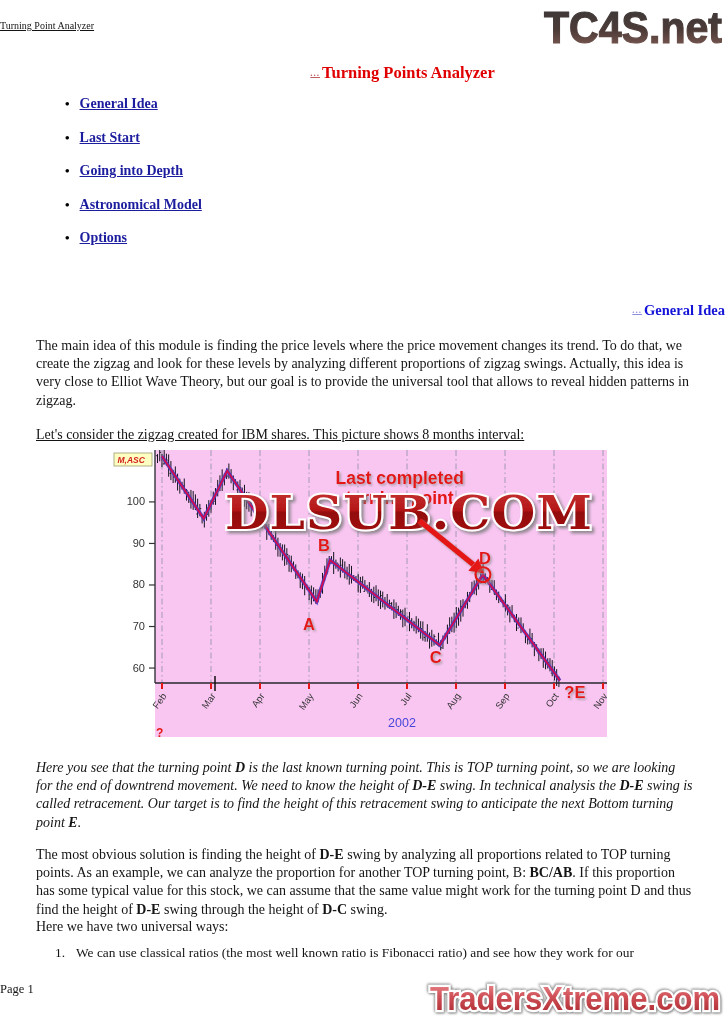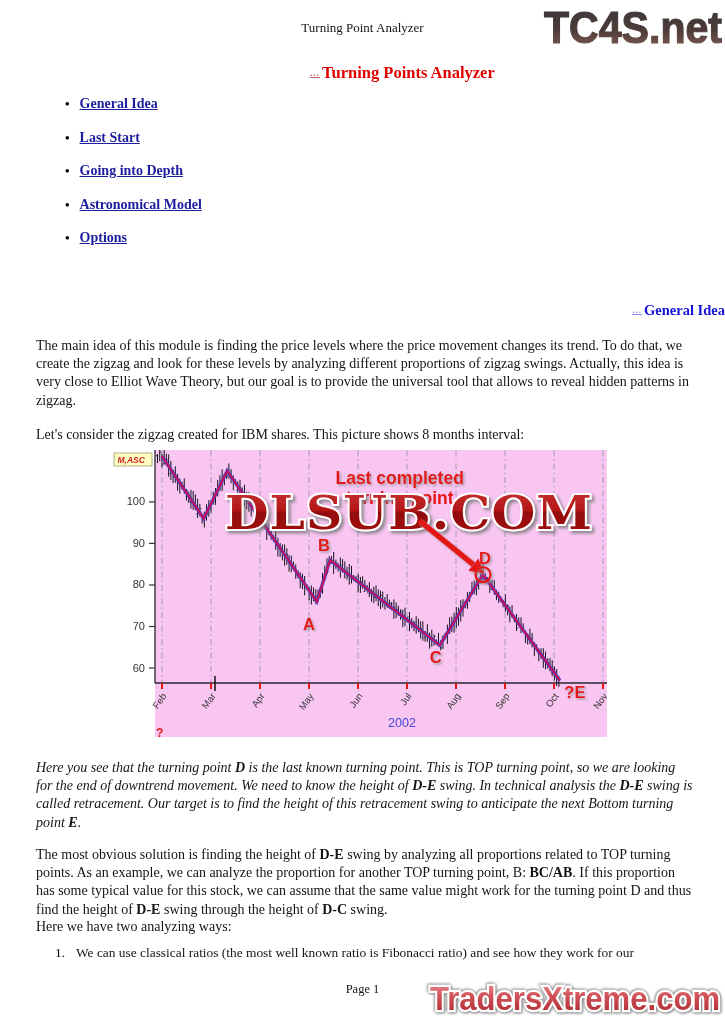--- a/index.html
+++ b/index.html
@@ -1,39 +1,39 @@
 <!DOCTYPE html>
 <html><head>
 <meta charset="utf-8">
 <style>
   html,body{margin:0;padding:0;background:#fff;}
   .page{position:relative;width:725px;height:1024px;background:#ffffff;overflow:hidden;
         font-family:"Liberation Serif",serif;color:#141414;}
-  .hdr-title{position:absolute;top:20px;left:0;width:100%;text-align:center;font-size:13px;}
+  .hdr-title{position:absolute;top:20px;left:0;width:100%;font-size:10px;text-decoration:underline;}
   .logo-svg{position:absolute;}
   .tc4s{top:3px;right:1px;width:182px;height:48px;}
   .fxlogo{top:974px;right:1px;width:298px;height:48px;
           filter:drop-shadow(1px 1px 1px #8a8a8a) drop-shadow(-1px -1px 1px #9a9a9a);}
   .doc-title{position:absolute;top:63px;left:0;width:100%;text-align:center;
              font-size:16.5px;font-weight:bold;color:#e00000;margin-left:40px;}
   .dots{font-size:9px;letter-spacing:1px;text-decoration:underline;font-weight:bold;
         vertical-align:2px;margin-right:2px;}
   .dots-red{color:#c06060;}
   .dots-blue{color:#8d8dde;}
   .nav{position:absolute;top:97px;left:65px;list-style:none;margin:0;padding:0;}
   .nav li{margin-bottom:19.5px;font-size:14px;font-weight:bold;line-height:14px;}
   .nav .bullet{color:#000;margin-right:10px;font-size:13px;}
   .nav a{color:#1c1c9e;text-decoration:underline;cursor:pointer;}
   .sec-heading{position:absolute;top:302px;left:0;width:100%;text-align:right;
                font-size:14.5px;font-weight:bold;color:#1414d8;}
   .para{position:absolute;left:36px;width:658px;font-size:14px;line-height:18.2px;margin-top:6px;}
-  .p1{top:331px;} .p2{top:420px;} .p3{top:753px;font-style:italic;} .p4{top:840px;} .p5{top:912px;}
+  .p1{top:331px;} .p2{top:420px;text-decoration:underline;} .p3{top:753px;font-style:italic;} .p4{top:840px;} .p5{top:912px;}
   .olitem{position:absolute;top:944px;left:55px;width:632px;font-size:13.4px;line-height:18.2px;}
   .olnum{margin-right:11px;}
-  .page-num{position:absolute;top:982px;left:0;width:100%;text-align:center;font-size:12.5px;}
+  .page-num{position:absolute;top:982px;left:0;width:100%;font-size:12.5px;}
   .chart-wrap{position:absolute;left:113px;top:450px;width:494px;height:287px;}
   b{font-weight:bold;}
 </style>
 </head>
 <body>
 
 <div class="page">
 
   <div class="hdr-title">Turning Point Analyzer</div>
 
@@ -450,21 +450,21 @@
         <circle cx="369.95" cy="124.59893048128342" r="7.5" stroke="#e41616" stroke-width="2.2" fill="none" filter="url(#softsh)"></circle>
         <text x="371.95" y="113.59893048128342" text-anchor="middle" font-size="16.5" font-weight="bold" fill="#e41616" font-family="Liberation Sans, sans-serif" filter="url(#softsh)">D</text>
         <text x="461.87999999999994" y="247.50802139037432" text-anchor="middle" font-size="16.5" font-weight="bold" fill="#e41616" font-family="Liberation Sans, sans-serif" filter="url(#softsh)">?E</text>
         <rect x="1" y="3" width="38" height="13" fill="#ffffc2" stroke="#9b9b70" stroke-width="0.8"></rect>
         <text x="4.5" y="13" font-size="8.5" font-style="italic" font-weight="bold" fill="#d42222" font-family="Liberation Sans, sans-serif">M,ASC</text>
       </svg>
   </div>
 
   <div class="para p3"><span>Here you see that the turning point </span><b>D</b><span> is the last known turning point. This is TOP turning point, so we are looking for the end of downtrend movement. We need to know the height of </span><b>D-E</b><span> swing. In technical analysis the </span><b>D-E</b><span> swing is called retracement. Our target is to find the height of this retracement swing to anticipate the next Bottom turning point </span><b>E</b><span>.</span></div>
   <div class="para p4"><span>The most obvious solution is finding the height of </span><b>D-E</b><span> swing by analyzing all proportions related to TOP turning points. As an example, we can analyze the proportion for another TOP turning point, B: </span><b>BC/AB</b><span>. If this proportion has some typical value for this stock, we can assume that the same value might work for the turning point D and thus find the height of </span><b>D-E</b><span> swing through the height of </span><b>D-C</b><span> swing.</span></div>
-  <div class="para p5"><span>Here we have two analyzing ways:</span></div>
+  <div class="para p5"><span>Here we have two universal ways:</span></div>
 
   <div class="olitem"><span class="olnum">1.</span><span><span>We can use classical ratios (the most well known ratio is Fibonacci ratio) and see how they work for our</span></span></div>
 
   <div class="page-num">Page 1</div>
 
   <svg class="logo-svg fxlogo" viewBox="0 0 298 48">
     <defs>
       <linearGradient id="fxgrad" x1="0" y1="0" x2="0" y2="1">
         <stop offset="0" stop-color="#ef989c"></stop>
         <stop offset="0.45" stop-color="#d05158"></stop>

